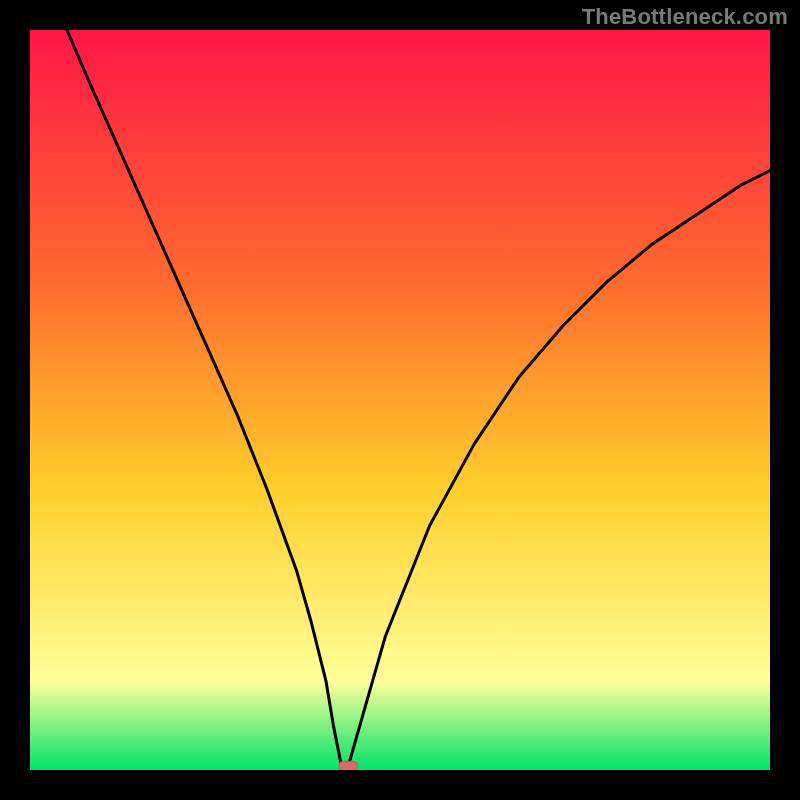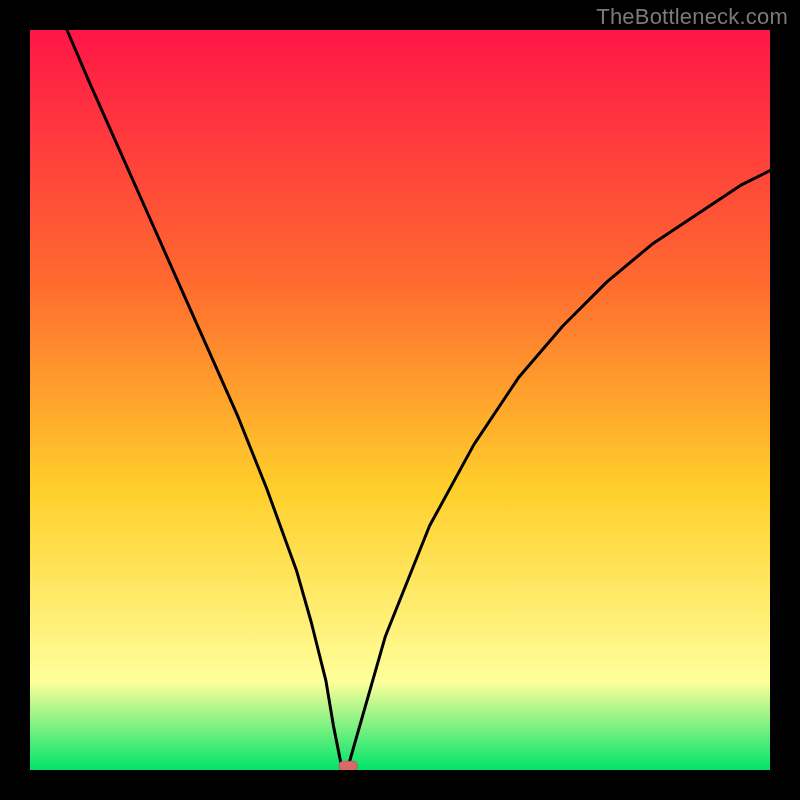--- a/index.html
+++ b/index.html
@@ -15,21 +15,21 @@
     position: absolute;
     inset: 0;
     background: #000;
   }
   .watermark {
     position: absolute;
     top: 4px;
     right: 12px;
     color: #7a7a7a;
     font-size: 22px;
-    font-weight: 400;
+    font-weight: 700;
     letter-spacing: 0.2px;
     z-index: 10;
   }
   .plot-wrap {
     position: absolute;
     left: 30px;
     top: 30px;
     width: 740px;
     height: 740px;
   }

